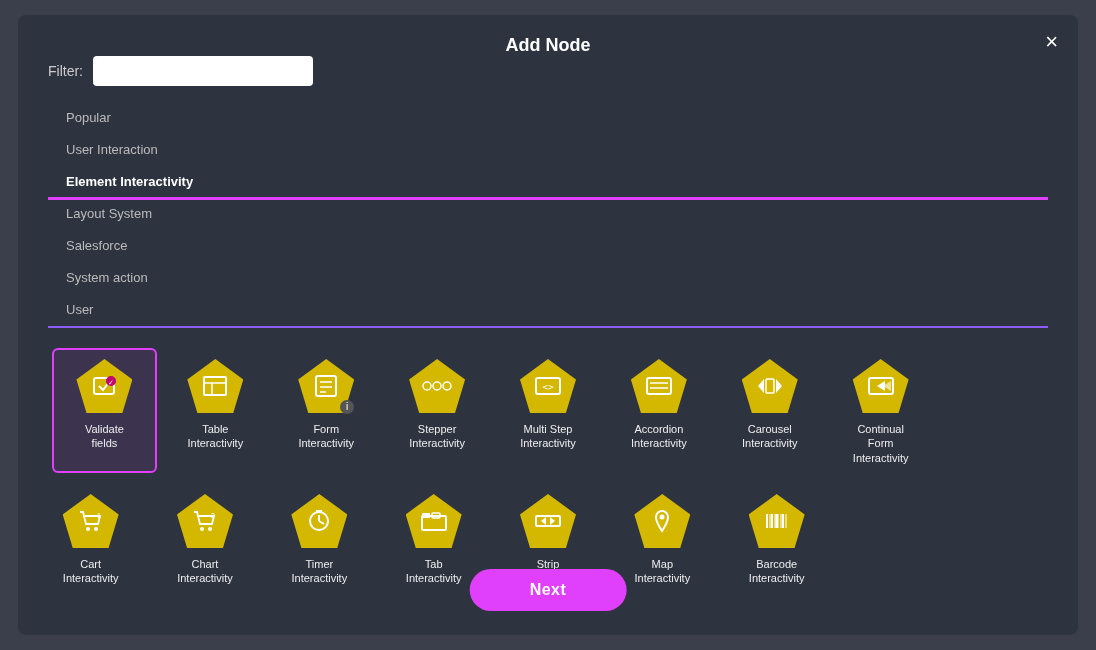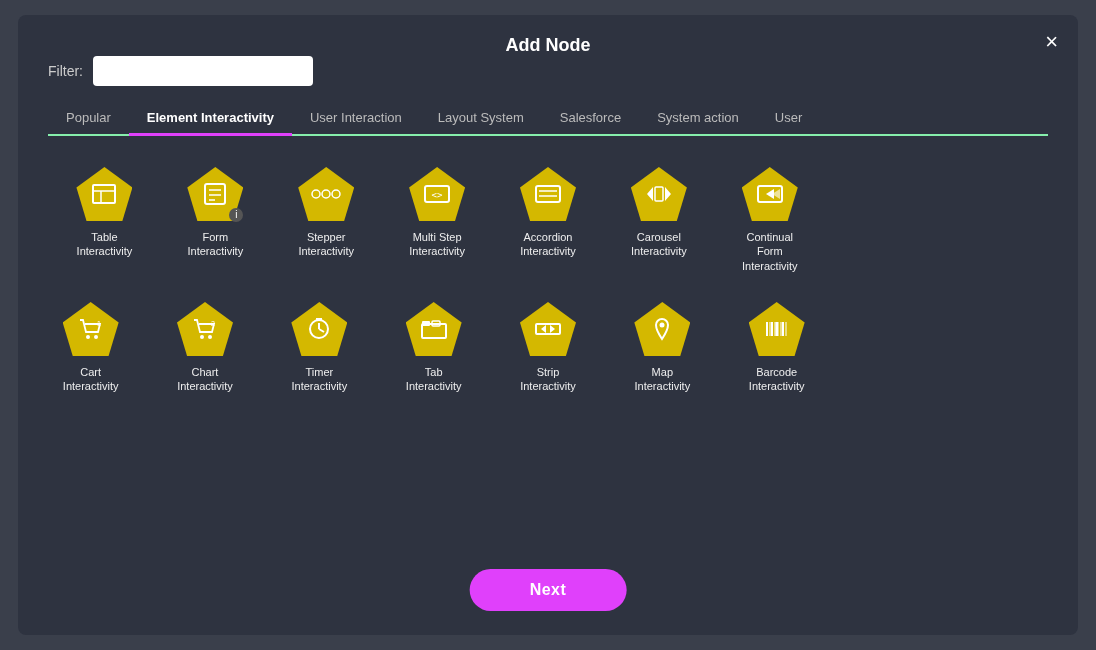--- a/index.html
+++ b/index.html
@@ -54,23 +54,24 @@
       border: none;
       border-radius: 4px;
       width: 220px;
       height: 30px;
       padding: 0 8px;
       font-size: 14px;
       outline: none;
     }
     .tabs {
       display: flex;
-      border-bottom: 2px solid #86efac;
+      border-bottom: 2px solid #8b5cf6;
       margin-bottom: 20px;
       gap: 0;
+      flex-direction: column;
     }
     .tab {
       padding: 8px 18px;
       font-size: 13px;
       color: #bbb;
       cursor: pointer;
       border-bottom: 3px solid transparent;
       margin-bottom: -2px;
       white-space: nowrap;
     }
@@ -165,30 +166,43 @@
 
   <div class="modal-title">Add Node</div>
 
   <div class="filter-row">
     <label class="filter-label">Filter:</label>
     <input class="filter-input" type="text" style="">
   </div>
 
   <div class="tabs">
     <div class="tab">Popular</div>
+    <div class="tab">User Interaction</div>
     <div class="tab active">Element Interactivity</div>
-    <div class="tab">User Interaction</div>
     <div class="tab">Layout System</div>
     <div class="tab">Salesforce</div>
     <div class="tab">System action</div>
     <div class="tab">User</div>
   </div>
 
   <div class="grid">
 
+    <div class="node-item selected">
+      <div class="pentagon-wrap">
+        <div class="icon-bg gold">
+          <svg width="28" height="28" viewBox="0 0 28 28" fill="none">
+            <rect x="4" y="6" width="20" height="16" rx="2" stroke="white" stroke-width="2"></rect>
+            <polyline points="9,14 13,18 19,10" stroke="white" stroke-width="2" fill="none"></polyline>
+            <circle cx="21" cy="9" r="5" fill="#c00070"></circle>
+            <text x="21" y="13" font-size="7" fill="white" text-anchor="middle">✓</text>
+          </svg>
+        </div>
+      </div>
+      <div class="node-label">Validate<br>fields</div>
+    </div>
 
     <div class="node-item">
       <div class="pentagon-wrap">
         <div class="icon-bg gold">
           <svg width="28" height="26" viewBox="0 0 28 26" fill="none">
             <rect x="3" y="4" width="22" height="18" rx="1" stroke="white" stroke-width="2"></rect>
             <line x1="3" y1="10" x2="25" y2="10" stroke="white" stroke-width="1.5"></line>
             <line x1="11" y1="10" x2="11" y2="22" stroke="white" stroke-width="1.5"></line>
           </svg>
         </div>

